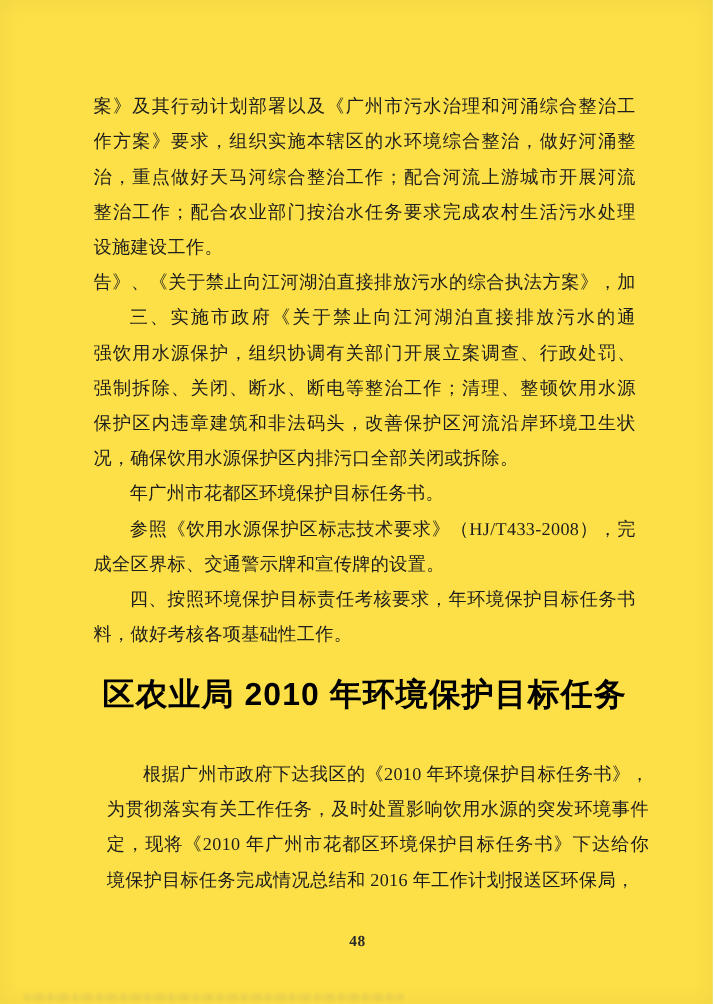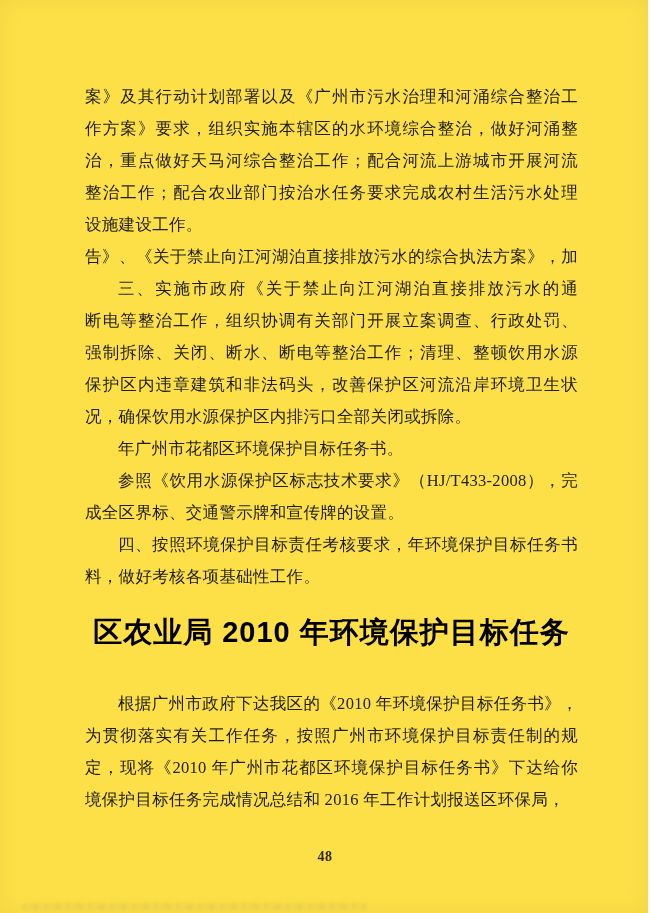--- a/index.html
+++ b/index.html
@@ -17,21 +17,21 @@
     font-family: "Liberation Serif", "DejaVu Serif", serif;
     color: #1d1d1d;
   }
   
   .textblock {
     position: absolute;
     left: 85px;
     width: 493px;
   }
   #section1 { top: 81px; }
-  #section2 { top: 688px; }
+  #section2 { top: 688px; margin-left: 12px; }
   .line {
     height: 32px;
     line-height: 32px;
     font-size: 16.5px;
     letter-spacing: 0.3px;
     white-space: normal;
     overflow: hidden;
     text-align: justify;
     text-align-last: justify;
   }
@@ -94,36 +94,36 @@
 <div id="page">
 
   <div id="section1" class="textblock">
       <div class="line">案》及其行动计划部署以及《广州市污水治理和河涌综合整治工</div>
       <div class="line">作方案》要求，组织实施本辖区的水环境综合整治，做好河涌整</div>
       <div class="line">治，重点做好天马河综合整治工作；配合河流上游城市开展河流</div>
       <div class="line">整治工作；配合农业部门按治水任务要求完成农村生活污水处理</div>
       <div class="line end">设施建设工作。</div>
       <div class="line">告》、《关于禁止向江河湖泊直接排放污水的综合执法方案》，加</div>
       <div class="line indent">三、实施市政府《关于禁止向江河湖泊直接排放污水的通</div>
-      <div class="line">断电等整治工作，组织协调有关部门开展立案调查、行政处罚、</div>
+      <div class="line">强饮用水源保护，组织协调有关部门开展立案调查、行政处罚、</div>
       <div class="line">强制拆除、关闭、断水、断电等整治工作；清理、整顿饮用水源</div>
       <div class="line">保护区内违章建筑和非法码头，改善保护区河流沿岸环境卫生状</div>
       <div class="line end">况，确保饮用水源保护区内排污口全部关闭或拆除。</div>
       <div class="line indent end">年广州市花都区环境保护目标任务书。</div>
       <div class="line indent">参照《饮用水源保护区标志技术要求》（HJ/T433-2008），完</div>
       <div class="line end">成全区界标、交通警示牌和宣传牌的设置。</div>
       <div class="line indent">四、按照环境保护目标责任考核要求，年环境保护目标任务书</div>
       <div class="line end">料，做好考核各项基础性工作。</div>
     </div>
 
   <div id="doc-title">区农业局 2010 年环境保护目标任务</div>
 
   <div id="section2" class="textblock">
       <div class="line indent">根据广州市政府下达我区的《2010 年环境保护目标任务书》，</div>
-      <div class="line">为贯彻落实有关工作任务，按照广州市环境保护目标责任制的规</div>
+      <div class="line">为贯彻落实有关工作任务，及时处置影响饮用水源的突发环境事件</div>
       <div class="line">定，现将《2010 年广州市花都区环境保护目标任务书》下达给你</div>
       <div class="line end">境保护目标任务完成情况总结和 2016 年工作计划报送区环保局，</div>
     </div>
 
   <div id="page-number">48</div>
 
   <div id="scan-artifact"></div>
 
 </div>
 

